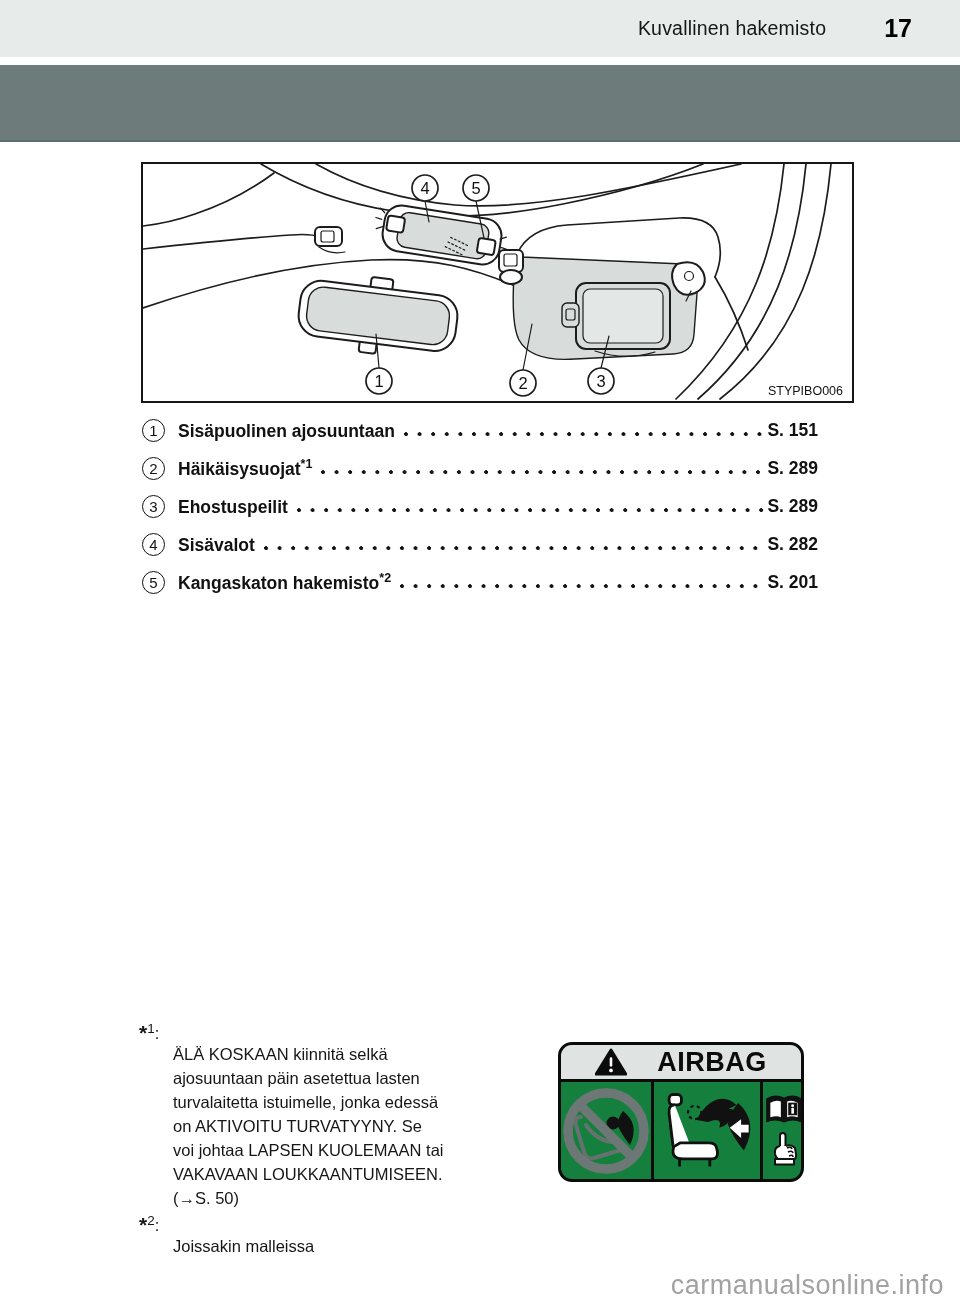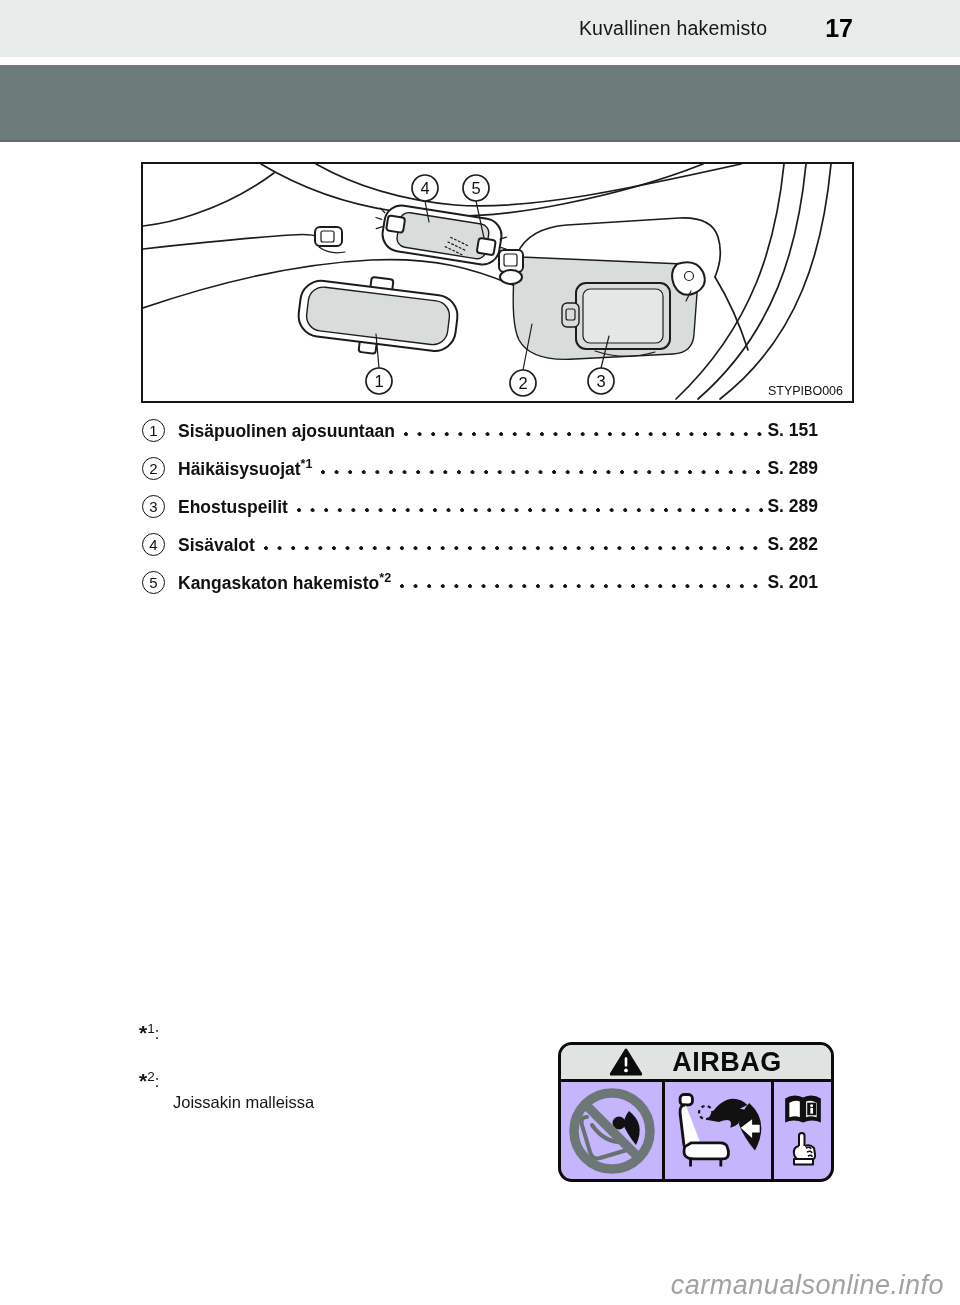--- a/index.html
+++ b/index.html
@@ -1,21 +1,21 @@
 <!DOCTYPE html>
 <html><head>
 <meta charset="utf-8">
 <style>
   html,body{margin:0;padding:0;background:#fff;}
   .page{position:relative;width:960px;height:1305px;background:#ffffff;overflow:hidden;
         font-family:"Liberation Sans",sans-serif;color:#111;}
 
   
   .header-strip{position:absolute;left:0;top:0;width:100%;height:57px;background:#e7ebea;
-                display:flex;align-items:center;justify-content:flex-end;padding-right:107px;box-sizing:border-box;}
+                display:flex;align-items:center;justify-content:flex-end;padding-right:48px;box-sizing:border-box;}
   .header-title{font-size:19.5px;color:#161616;letter-spacing:.2px;}
   .header-pagenum{font-size:25px;font-weight:bold;margin-left:58px;color:#000000;}
 
   
   .banner{position:absolute;left:0;top:65px;width:100%;height:77px;background:#6d7c7a;
           border-bottom:2px solid #5e6e6c;box-sizing:border-box;}
 
   
   .figure-box{position:absolute;left:141px;top:162px;width:713px;height:241px;
               border:2px solid #161616;box-sizing:border-box;background:#fff;}
@@ -43,34 +43,34 @@
   
   .footnotes{position:absolute;left:139px;top:1018px;width:405px;}
   .fn{position:relative;padding-left:34px;font-size:16.5px;line-height:24px;white-space:pre-line;color:#161616;}
   .fn + .fn{margin-top:0px;}
   .fn-marker{position:absolute;left:0;top:-1px;white-space:nowrap;}
   .fn-star{font-size:21px;font-weight:bold;vertical-align:-1px;}
   .fn-num{font-size:13.5px;vertical-align:6px;}
   .fn-colon{font-size:16.5px;}
 
   
-  .airbag-label{position:absolute;left:558px;top:1042px;width:276px;height:140px;
+  .airbag-label{position:absolute;left:558px;top:1042px;width:246px;height:140px;
                 border:3px solid #0b0b0b;border-radius:14px;box-sizing:border-box;
-                overflow:hidden;display:flex;flex-direction:column;background:#c4b5fd;}
+                overflow:hidden;display:flex;flex-direction:column;background:#15803d;}
   .al-header{height:37px;flex:none;background:#dfe3e2;border-bottom:3px solid #0b0b0b;
              display:flex;align-items:center;justify-content:center;gap:30px;box-sizing:border-box;}
   .al-title{font-size:27px;font-weight:bold;letter-spacing:.5px;color:#0b0b0b;}
   .al-body{flex:1;display:flex;min-height:0;}
   .al-cell{display:flex;align-items:center;justify-content:center;box-sizing:border-box;}
   .al-cell-1{width:104px;border-right:3px solid #0b0b0b;}
   .al-cell-2{flex:1;border-right:3px solid #0b0b0b;}
   .al-cell-3{width:57px;flex-direction:column;gap:3px;}
 
   
-  .watermark{position:absolute;right:16px;top:1270px;font-size:27px;color:#a2a2a2;letter-spacing:.5px;font-style:italic;}
+  .watermark{position:absolute;right:16px;top:1270px;font-size:27px;color:#a2a2a2;letter-spacing:.5px;}
 </style>
 </head>
 <body>
 
 <div class="page">
 
   <div class="header-strip">
     <span class="header-title">Kuvallinen hakemisto</span>
     <span class="header-pagenum">17</span>
   </div>
@@ -196,21 +196,27 @@
     <div class="index-row">
       <span class="badge">5</span>
       <span class="item-label"><span>Kangaskaton hakemisto</span><span class="item-sup">*2</span></span>
       <span class="leader"></span>
       <span class="item-page">S. 201</span>
     </div>
   </div>
 
   <div class="footnotes">
     <div class="fn">
-      <span class="fn-marker"><span class="fn-star">*</span><span class="fn-num">1</span><span class="fn-colon">:</span></span>
+      <span class="fn-marker"><span class="fn-star">*</span><span class="fn-num">1</span><span class="fn-colon">:</span></span><span>ÄLÄ KOSKAAN kiinnitä selkä
+ajosuuntaan päin asetettua lasten
+turvalaitetta istuimelle, jonka edessä
+on AKTIVOITU TURVATYYNY. Se
+voi johtaa LAPSEN KUOLEMAAN tai
+VAKAVAAN LOUKKAANTUMISEEN.
+(→S. 50)</span>
     </div>
     <div class="fn">
       <span class="fn-marker"><span class="fn-star">*</span><span class="fn-num">2</span><span class="fn-colon">:</span></span><span>Joissakin malleissa</span>
     </div>
   </div>
 
   <div class="airbag-label">
     <div class="al-header">
       <svg width="32" height="28" viewBox="0 0 34 30" aria-hidden="true">
         <path d="M17,2 L33,28 L1,28 Z" fill="#0b0b0b" stroke="#0b0b0b" stroke-width="3" stroke-linejoin="round"></path>

